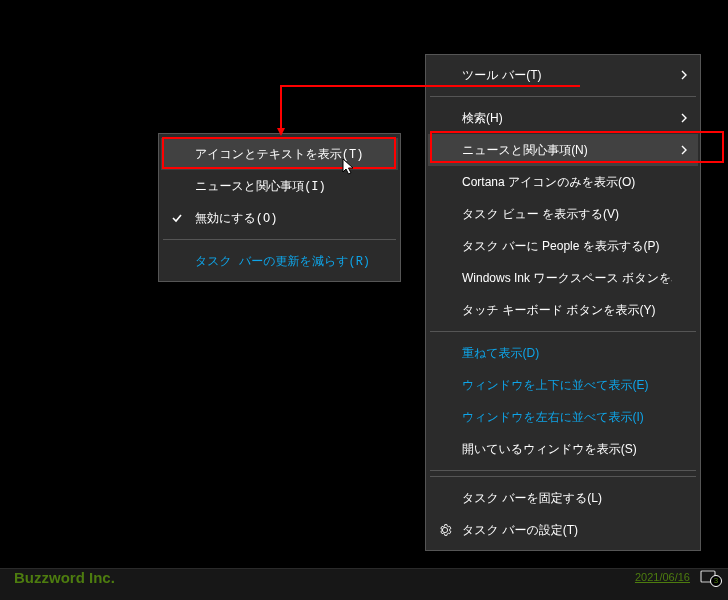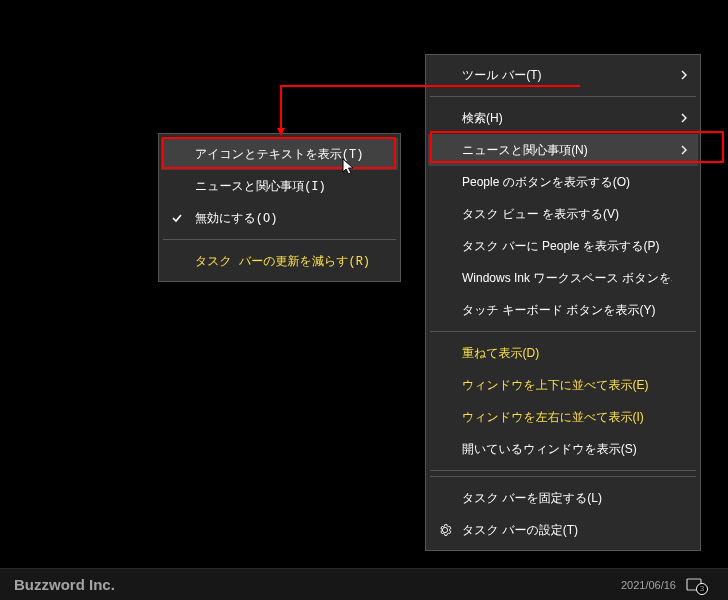--- a/index.html
+++ b/index.html
@@ -33,21 +33,21 @@
   align-items: center;
   height: 32px;
   padding: 0 26px 0 34px;
   position: relative;
   cursor: default;
 }
 .menu-item.hover {
   background: #414141;
 }
 .menu-item.disabled {
-  color: #fde047;
+  color: #0ea5e9;
 }
 .menu-item .label {
   flex: 1;
   white-space: nowrap;
   overflow: hidden;
 }
 .menu-item .chevron {
   position: absolute;
   right: 10px;
   top: 50%;
@@ -93,35 +93,36 @@
   pointer-events: none;
 }
 .footer {
   position: absolute;
   bottom: 0; left: 0;
   width: 728px;
   height: 32px;
   background: #171717;
   border-top: 1px solid #2a2a2a;
   display: flex;
-  align-items: center;
-  color: #a3a3a3;
+  align-items: flex-start;
+  color: #4d7c0f;
 }
 .footer-left {
   padding-left: 14px;
   font-size: 15px;
   font-weight: 600;
   flex: 1;
 }
 .footer-right {
   display: flex;
   align-items: center;
   gap: 10px;
-  padding-right: 24px;
+  padding-right: 10px;
   font-size: 11px;
+  text-decoration: underline;
 }
 .notif {
   position: relative;
   display: inline-flex;
   align-items: center;
 }
 .notif .badge {
   position: absolute;
   right: -4px;
   bottom: -2px;
@@ -158,21 +159,21 @@
   </div>
   <div class="menu-item hover">
     <span class="label">ニュースと関心事項(N)</span>
     <span class="chevron">
         <svg width="8" height="10" viewBox="0 0 8 10">
           <path d="M2 1 L6 5 L2 9" stroke="#fff" stroke-width="1.4" fill="none"></path>
         </svg>
       </span>
   </div>
   <div class="menu-item">
-    <span class="label">People のボタンを表示する(O)</span>
+    <span class="label">Cortana アイコンのみを表示(O)</span>
   </div>
   <div class="menu-item">
     <span class="label">タスク ビュー を表示する(V)</span>
   </div>
   <div class="menu-item">
     <span class="label">タスク バーに People を表示する(P)</span>
   </div>
   <div class="menu-item">
     <span class="label">Windows Ink ワークスペース ボタンを表示(W)</span>
   </div>

